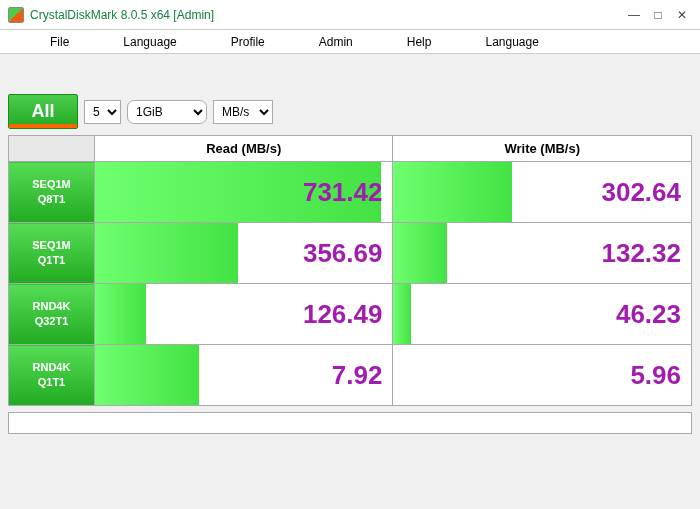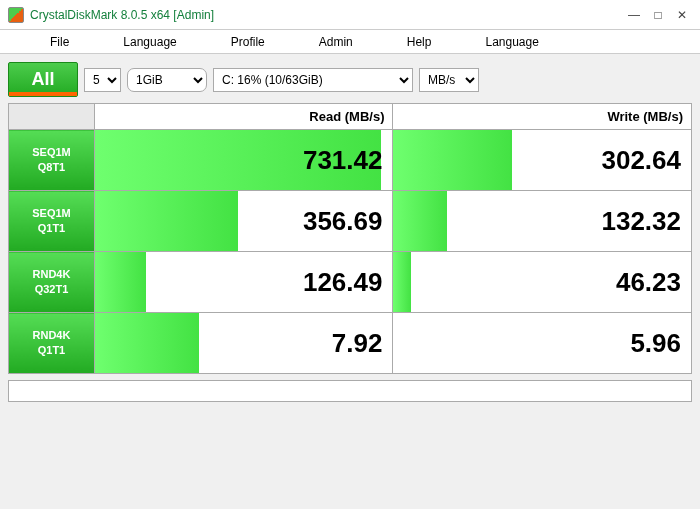--- a/index.html
+++ b/index.html
@@ -73,20 +73,21 @@
       padding: 8px;
       background: #f0f0f0;
     }
 
     
     .toolbar {
       display: flex;
       align-items: center;
       gap: 6px;
       margin-bottom: 6px;
+      margin-top: 32px;
     }
     .btn-all {
       background: linear-gradient(to bottom, #4ccc4c, #22aa22);
       color: #fff;
       font-size: 18px;
       font-weight: bold;
       border: 1px solid #1a8a1a;
       padding: 6px 18px;
       cursor: pointer;
       border-radius: 2px;
@@ -116,21 +117,21 @@
     
     .bench-table {
       width: 100%;
       border-collapse: collapse;
       border: 1px solid #aaa;
     }
     .bench-table th {
       background: #fff;
       font-weight: bold;
       font-size: 13px;
-      text-align: right;
+      text-align: center;
       padding: 5px 8px;
       border: 1px solid #aaa;
     }
     .bench-table td {
       border: 1px solid #aaa;
       padding: 0;
       vertical-align: middle;
     }
     .label-cell {
       background: linear-gradient(to bottom, #55dd55, #22aa22);
@@ -155,21 +156,21 @@
       left: 0;
       height: 100%;
       background: linear-gradient(to right, #55ff55, #22dd22);
       opacity: 0.85;
     }
     .value-text {
       position: relative;
       z-index: 1;
       font-size: 26px;
       font-weight: bold;
-      color: #000000;
+      color: #a21caf;
       text-align: right;
       padding-right: 10px;
       line-height: 60px;
       white-space: nowrap;
     }
 
     
     .status-bar {
       margin-top: 6px;
       border: 1px solid #aaa;
@@ -214,23 +215,20 @@
       <option>1</option>
       <option>3</option>
       <option>9</option>
     </select>
     <select class="select-box" style="width:80px;border-radius:7px;">
       <option>1GiB</option>
       <option>512MiB</option>
       <option>2GiB</option>
       <option>4GiB</option>
     </select>
-    <select class="select-box" style="width:200px;">
-      <option>C: 16% (10/63GiB)</option>
-    </select>
     <select class="select-box" style="width:60px;">
       <option>MB/s</option>
       <option>GB/s</option>
       <option>IOPS</option>
       <option>μs</option>
     </select>
   </div>
 
   <table class="bench-table">
     <thead>

